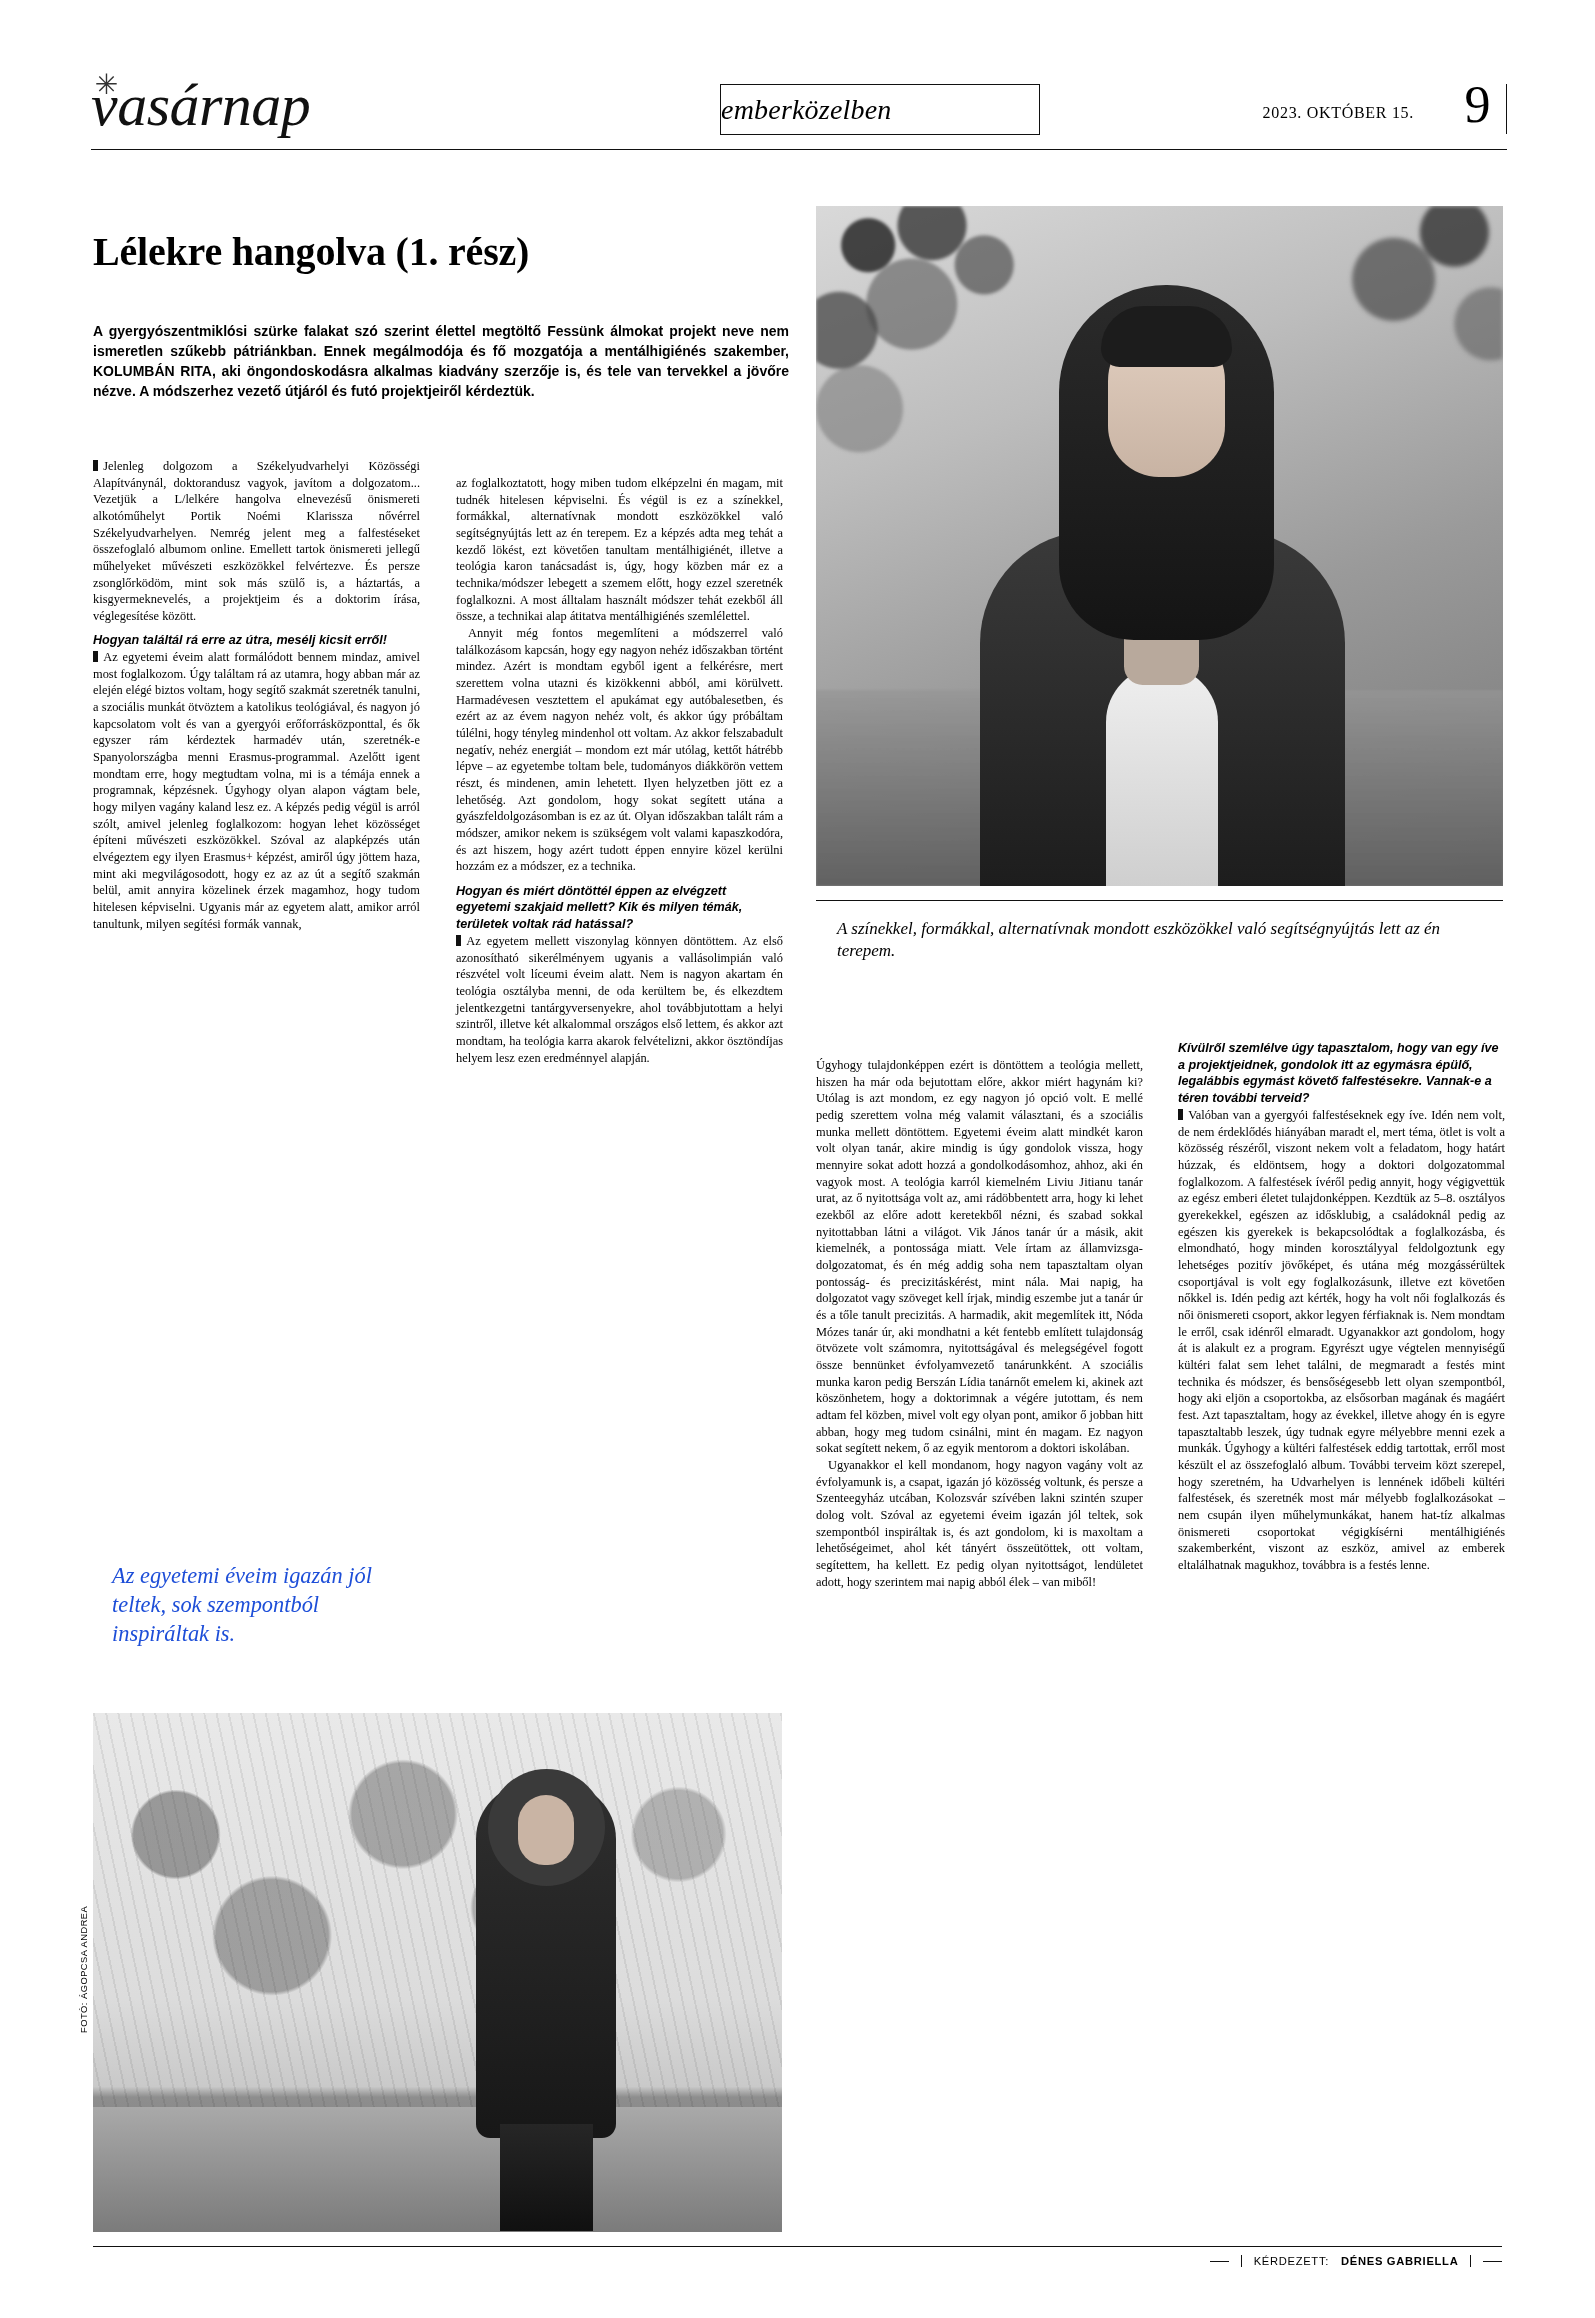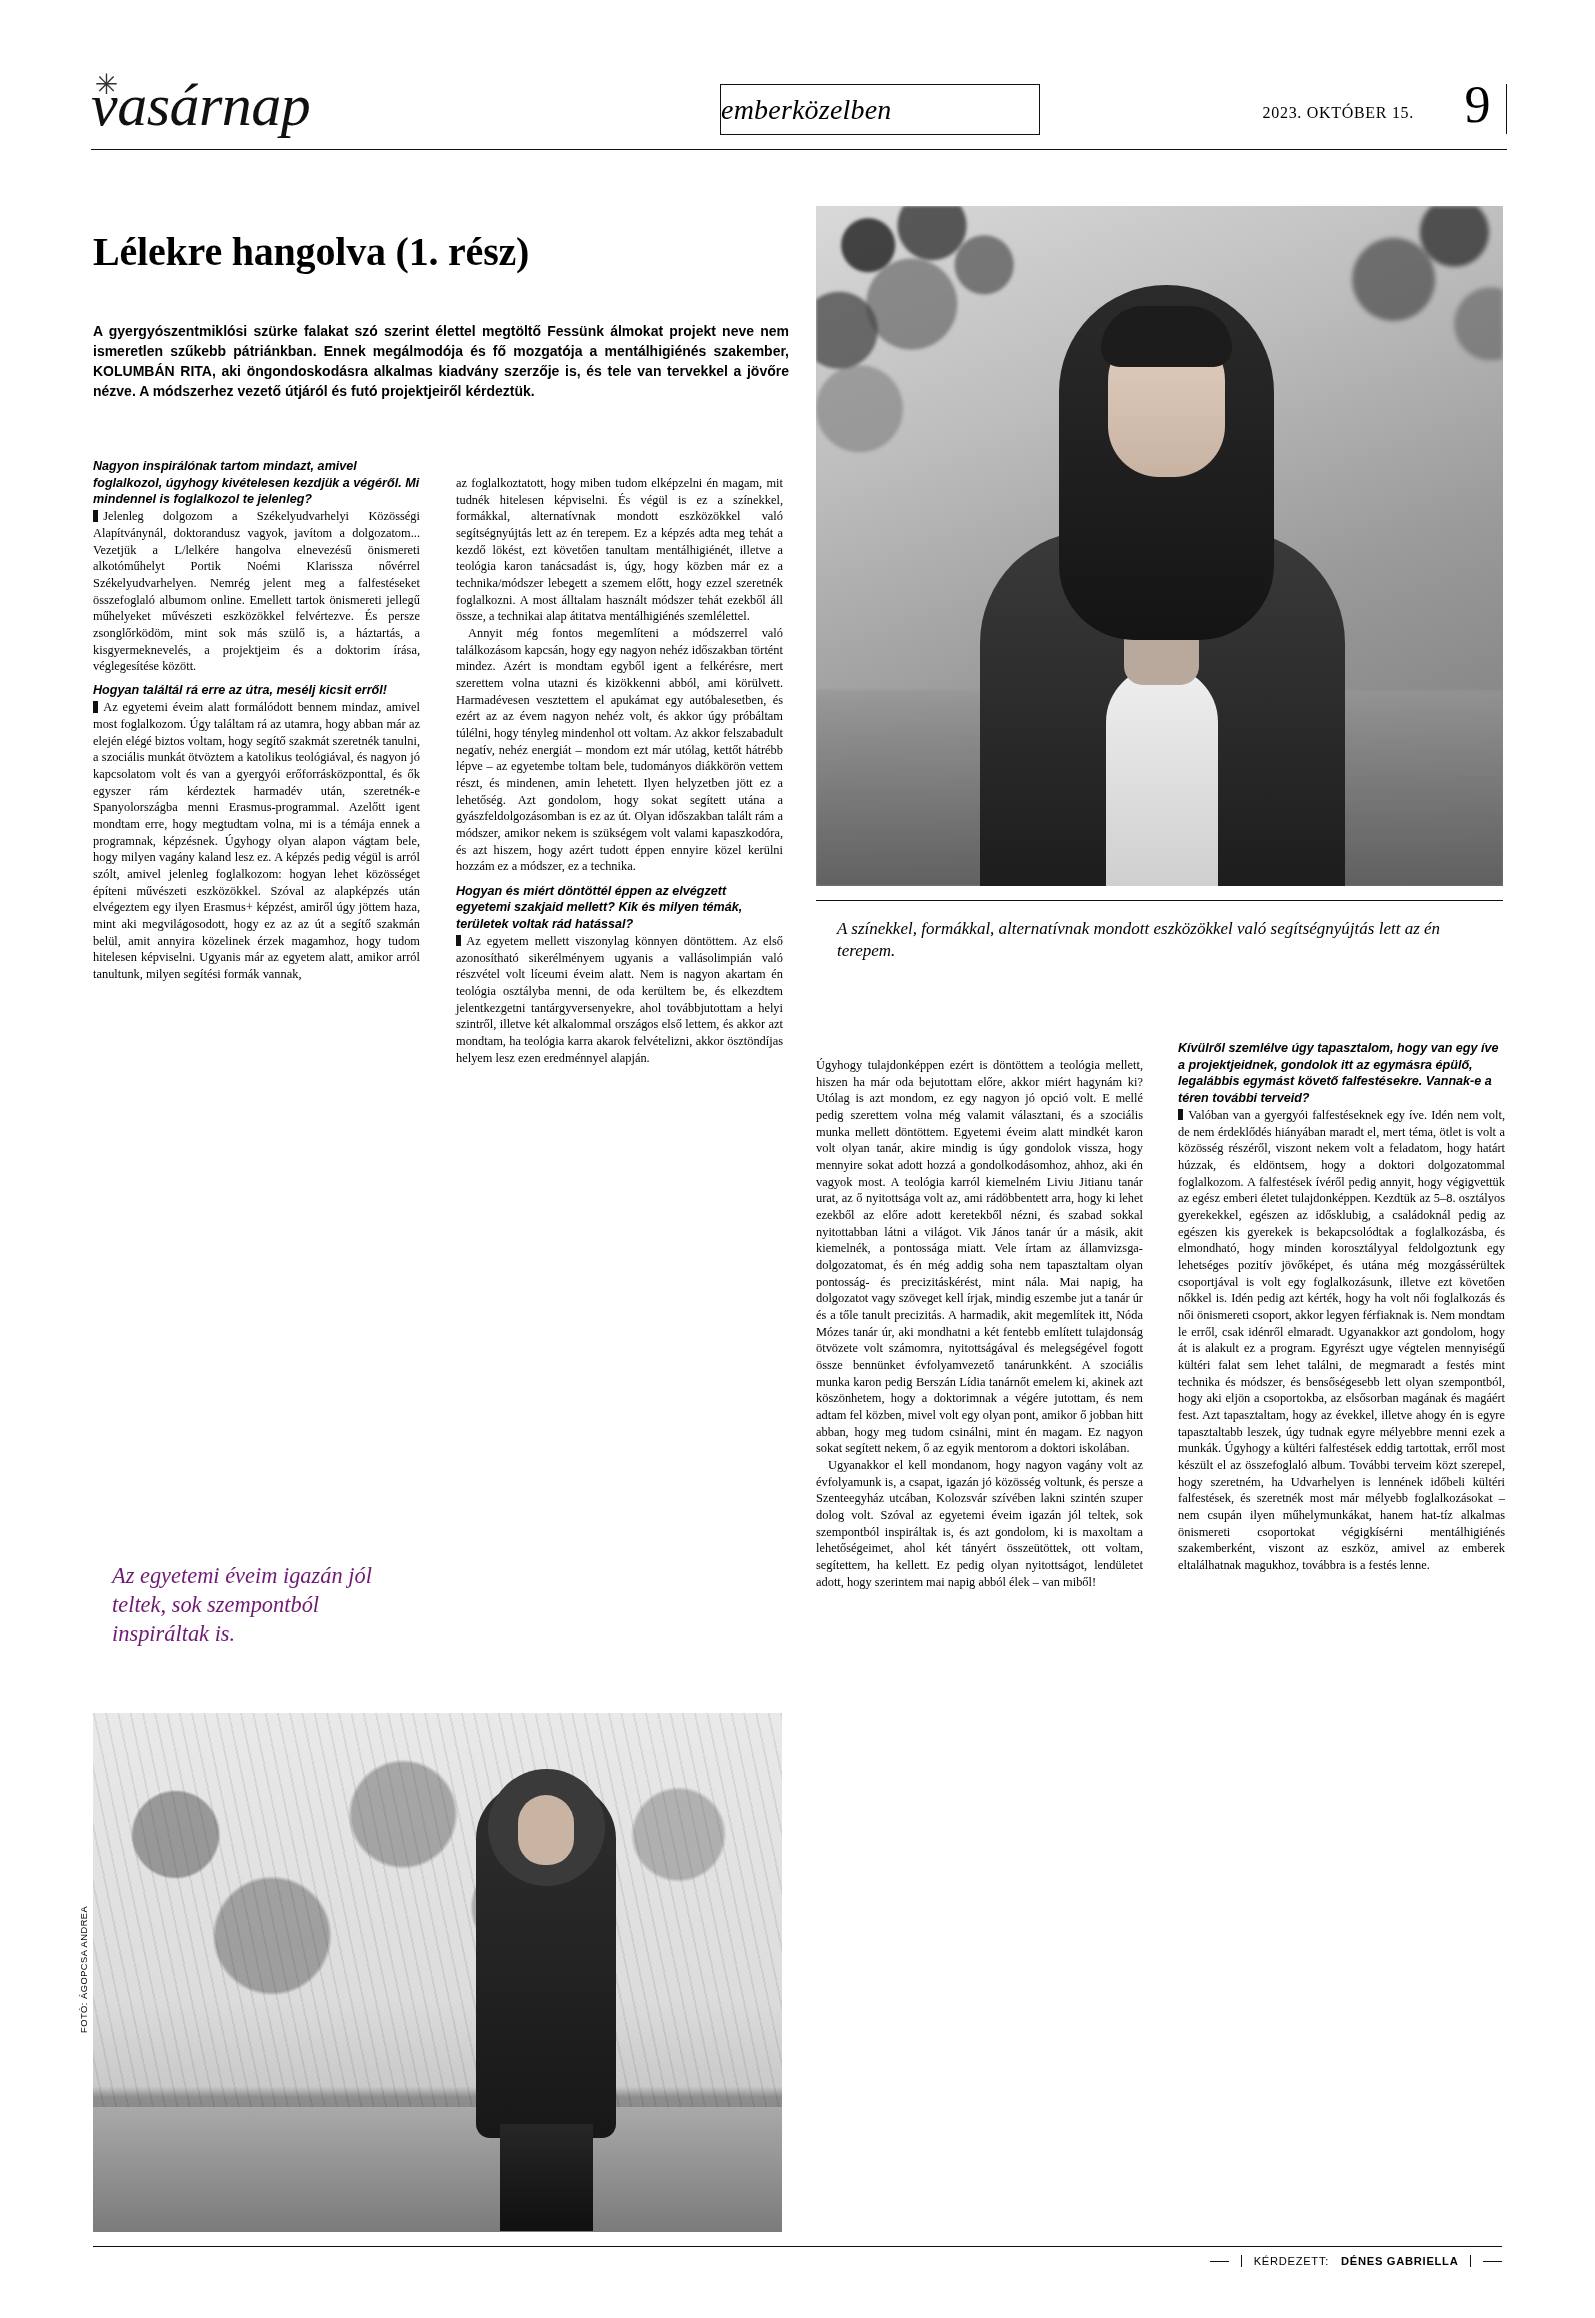--- a/index.html
+++ b/index.html
@@ -173,21 +173,21 @@
   
   .pullquote-left {
     position: absolute;
     left: 112px;
     top: 1561px;
     width: 290px;
     font-family: "Liberation Serif", serif;
     font-style: italic;
     font-size: 22.4px;
     line-height: 1.3;
-    color: #701a75;
+    color: #1d4ed8;
   }
 
   
   .photo-main {
     position: absolute;
     left: 816px;
     top: 206px;
     width: 687px;
     height: 680px;
     overflow: hidden;
@@ -449,21 +449,20 @@
     <div class="portrait-shirt"></div>
     <div class="portrait-neck"></div>
     <div class="portrait-hair"></div>
     <div class="portrait-face"></div>
     <div class="portrait-hairfront"></div>
   </div>
   <div class="caption-rule"></div>
   <div class="caption-quote">A színekkel, formákkal, alternatívnak mondott eszközökkel való segítségnyújtás lett az én terepem.</div>
 
   <div class="col" id="col1">
-    <p class="q">Nagyon inspirálónak tartom mindazt, amivel foglalkozol, úgyhogy kivételesen kezdjük a végéről. Mi mindennel is foglalkozol te jelenleg?</p>
     <p class="ans-first"><span class="bar"></span><span>Jelenleg dolgozom a Székelyudvarhelyi Közösségi Alapítványnál, doktorandusz vagyok, javítom a dolgozatom... Vezetjük a L/lelkére hangolva elnevezésű önismereti alkotóműhelyt Portik Noémi Klarissza nővérrel Székelyudvarhelyen. Nemrég jelent meg a falfestéseket összefoglaló albumom online. Emellett tartok önismereti jellegű műhelyeket művészeti eszközökkel felvértezve. És persze zsonglőrködöm, mint sok más szülő is, a háztartás, a kisgyermeknevelés, a projektjeim és a doktorim írása, véglegesítése között.</span></p>
     <div class="gap"></div>
     <p class="q">Hogyan találtál rá erre az útra, mesélj kicsit erről!</p>
     <p class="ans-first"><span class="bar"></span><span>Az egyetemi éveim alatt formálódott bennem mindaz, amivel most foglalkozom. Úgy találtam rá az utamra, hogy abban már az elején elégé biztos voltam, hogy segítő szakmát szeretnék tanulni, a szociális munkát ötvöztem a katolikus teológiával, és nagyon jó kapcsolatom volt és van a gyergyói erőforrásközponttal, és ők egyszer rám kérdeztek harmadév után, szeretnék-e Spanyolországba menni Erasmus-programmal. Azelőtt igent mondtam erre, hogy megtudtam volna, mi is a témája ennek a programnak, képzésnek. Úgyhogy olyan alapon vágtam bele, hogy milyen vagány kaland lesz ez. A képzés pedig végül is arról szólt, amivel jelenleg foglalkozom: hogyan lehet közösséget építeni művészeti eszközökkel. Szóval az alapképzés után elvégeztem egy ilyen Erasmus+ képzést, amiről úgy jöttem haza, mint aki megvilágosodott, hogy ez az az út a segítő szakmán belül, amit annyira közelinek érzek magamhoz, hogy tudom hitelesen képviselni. Ugyanis már az egyetem alatt, amikor arról tanultunk, milyen segítési formák vannak,</span></p>
   </div>
 
   <div class="col" id="col2">
     <p class="first">az foglalkoztatott, hogy miben tudom elképzelni én magam, mit tudnék hitelesen képviselni. És végül is ez a színekkel, formákkal, alternatívnak mondott eszközökkel való segítségnyújtás lett az én terepem. Ez a képzés adta meg tehát a kezdő lökést, ezt követően tanultam mentálhigiénét, illetve a teológia karon tanácsadást is, úgy, hogy közben már ez a technika/módszer lebegett a szemem előtt, hogy ezzel szeretnék foglalkozni. A most álltalam használt módszer tehát ezekből áll össze, a technikai alap átitatva mentálhigiénés szemlélettel.</p>
     <p>Annyit még fontos megemlíteni a módszerrel való találkozásom kapcsán, hogy egy nagyon nehéz időszakban történt mindez. Azért is mondtam egyből igent a felkérésre, mert szerettem volna utazni és kizökkenni abból, ami körülvett. Harmadévesen vesztettem el apukámat egy autóbalesetben, és ezért az az évem nagyon nehéz volt, és akkor úgy próbáltam túlélni, hogy tényleg mindenhol ott voltam. Az akkor felszabadult negatív, nehéz energiát – mondom ezt már utólag, kettőt hátrébb lépve – az egyetembe toltam bele, tudományos diákkörön vettem részt, és mindenen, amin lehetett. Ilyen helyzetben jött ez a lehetőség. Azt gondolom, hogy sokat segített utána a gyászfeldolgozásomban is ez az út. Olyan időszakban talált rám a módszer, amikor nekem is szükségem volt valami kapaszkodóra, és azt hiszem, hogy azért tudott éppen ennyire közel kerülni hozzám ez a módszer, ez a technika.</p>
     <div class="gap"></div>

